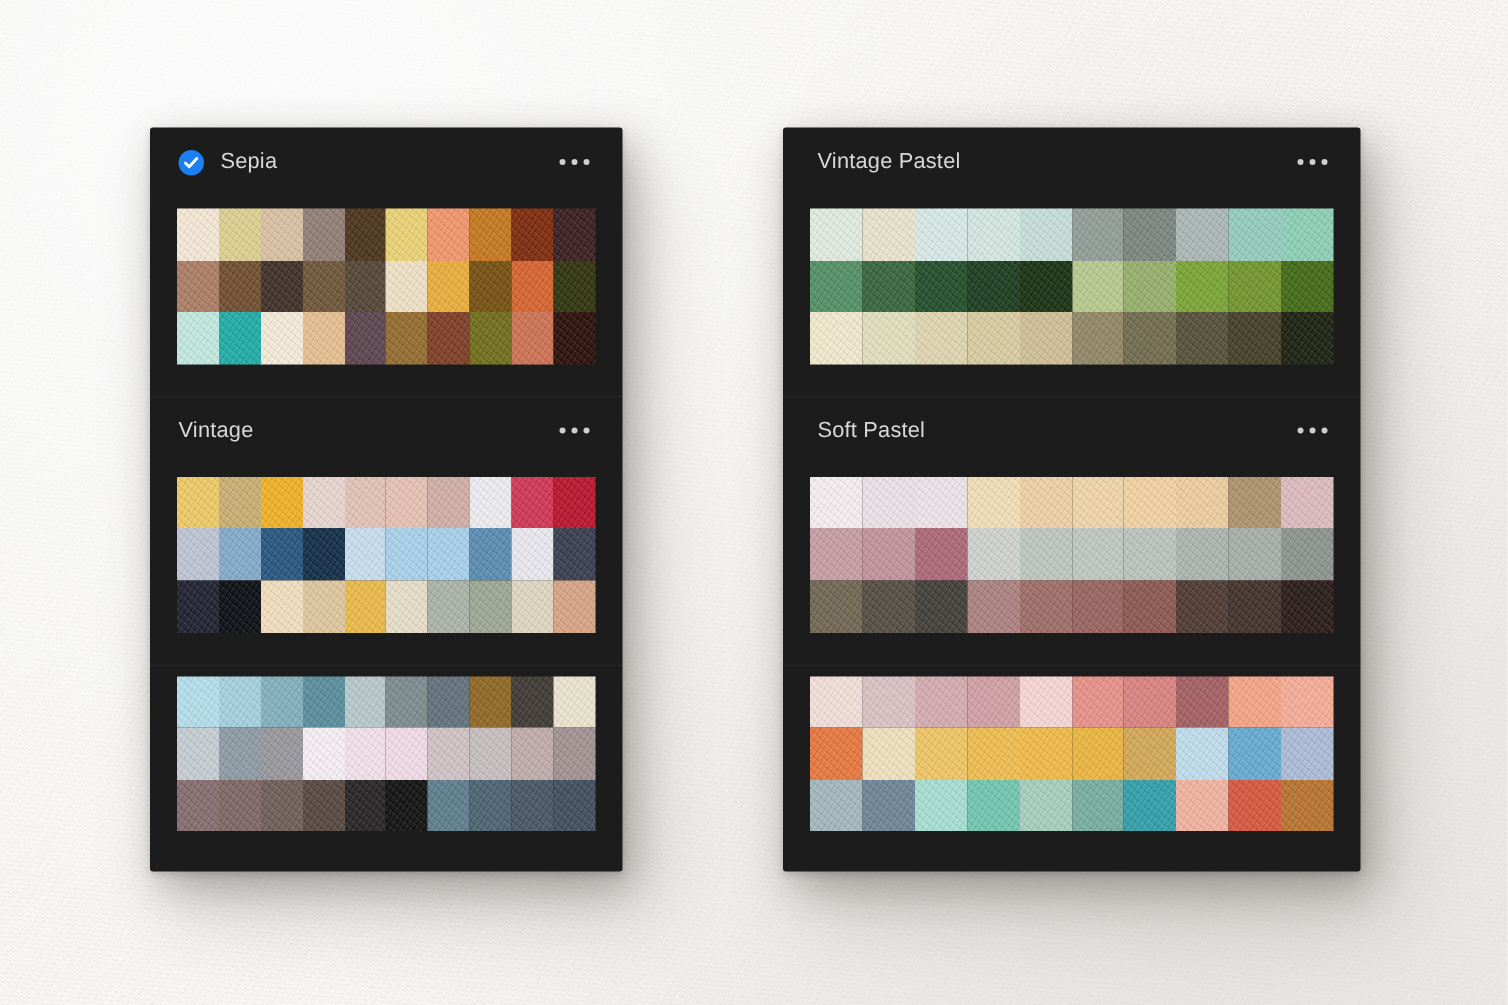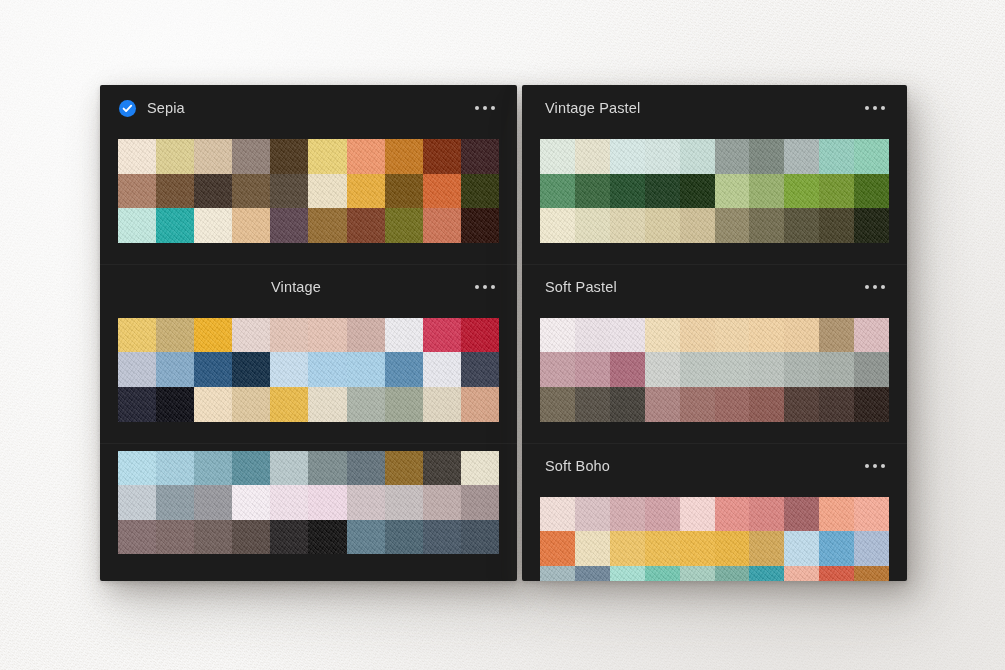--- a/index.html
+++ b/index.html
@@ -41,21 +41,21 @@
     background: #1c1c1c;
     border-radius: 2px;
     box-shadow:
       0 2px 5px rgba(60,55,50,0.18),
       6px 10px 26px rgba(70,62,55,0.32),
       16px 26px 52px rgba(70,62,55,0.22);
     overflow: hidden;
     padding: 0;
     z-index: 2;
   }
-  #card-left  { left: 100px; top: 85px; width: 417px; height: 496px; }
+  #card-left  { left: 100px; top: 85px; width: 315px; height: 496px; }
   #card-right { left: 522px; top: 85px; width: 385px; height: 496px; }
 
   .palette-section { position: relative; }
   .palette-section + .palette-section::before {
     content: "";
     position: absolute;
     left: 0; right: 0; top: 0;
     height: 1px;
     background: rgba(255,255,255,0.045);
   }
@@ -178,21 +178,21 @@
         <div class="sw" style="background-color: rgb(145, 104, 44);"></div>
         <div class="sw" style="background-color: rgb(123, 58, 33);"></div>
         <div class="sw" style="background-color: rgb(109, 106, 23);"></div>
         <div class="sw" style="background-color: rgb(203, 110, 79);"></div>
         <div class="sw" style="background-color: rgb(38, 10, 3);"></div>
       </div>
       <div class="grid-pad-bot"></div>
     </div>
     <div class="palette-section">
       <div class="palette-header">
-        <div class="palette-title" style="margin-left: 0; text-align: center;">Vintage</div>
+        <div class="palette-title" style="margin-left: 0;">Vintage</div>
         <div class="dots-icon">
           <i></i>
           <i></i>
           <i></i>
         </div>
       </div>
       <div class="grid-pad-top"></div>
       <div class="swatch-grid">
         <div class="sw" style="background-color: rgb(236, 199, 99);"></div>
         <div class="sw" style="background-color: rgb(198, 171, 109);"></div>
@@ -346,28 +346,20 @@
         <div class="sw" style="background-color: rgb(155, 106, 99);"></div>
         <div class="sw" style="background-color: rgb(150, 96, 90);"></div>
         <div class="sw" style="background-color: rgb(138, 84, 76);"></div>
         <div class="sw" style="background-color: rgb(75, 53, 46);"></div>
         <div class="sw" style="background-color: rgb(62, 44, 38);"></div>
         <div class="sw" style="background-color: rgb(36, 23, 18);"></div>
       </div>
       <div class="grid-pad-bot"></div>
     </div>
     <div class="palette-section">
-      <div class="palette-header">
-        <div class="palette-title" style="margin-left: 4px;">Soft Boho</div>
-        <div class="dots-icon">
-          <i></i>
-          <i></i>
-          <i></i>
-        </div>
-      </div>
       <div class="grid-pad-top"></div>
       <div class="swatch-grid">
         <div class="sw" style="background-color: rgb(241, 221, 215);"></div>
         <div class="sw" style="background-color: rgb(217, 191, 194);"></div>
         <div class="sw" style="background-color: rgb(210, 169, 173);"></div>
         <div class="sw" style="background-color: rgb(207, 157, 163);"></div>
         <div class="sw" style="background-color: rgb(246, 213, 210);"></div>
         <div class="sw" style="background-color: rgb(230, 141, 134);"></div>
         <div class="sw" style="background-color: rgb(216, 127, 124);"></div>
         <div class="sw" style="background-color: rgb(160, 92, 95);"></div>

